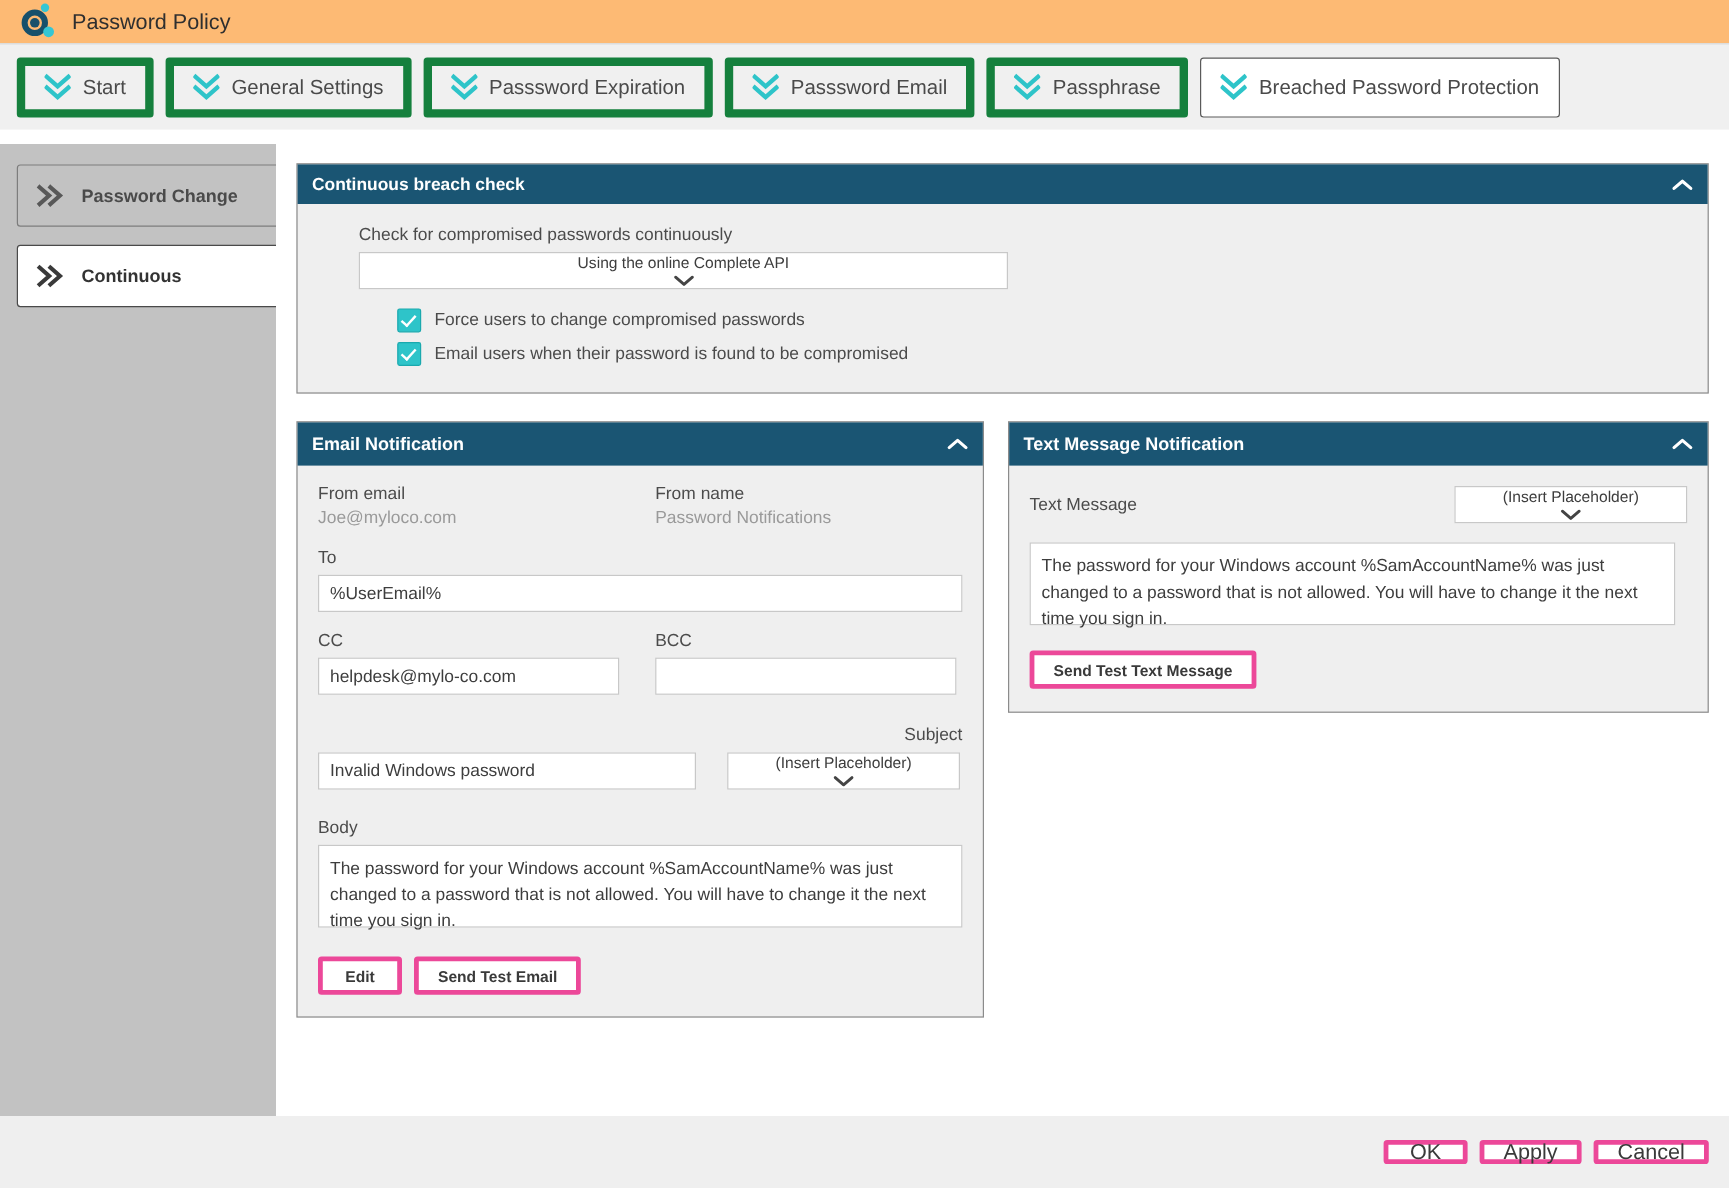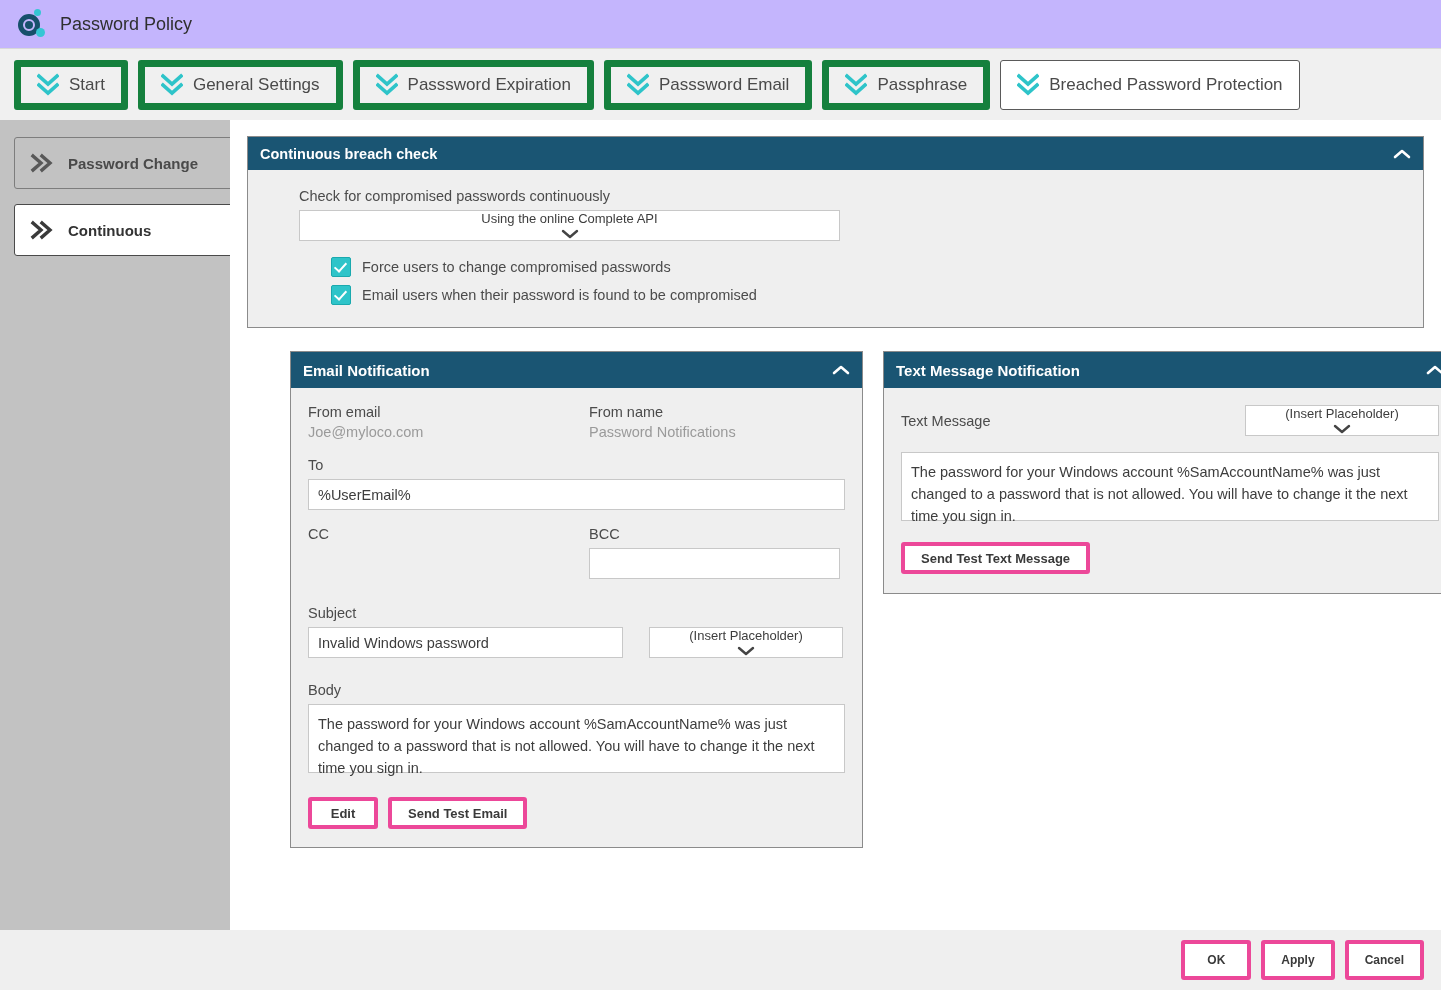--- a/index.html
+++ b/index.html
@@ -12,22 +12,22 @@
     background: #ffffff;
     font-family: "Liberation Sans", sans-serif;
     font-size: 14px;
     color: #3b3b3b;
     overflow: hidden;
     position: relative;
   }
 
   
   .titlebar {
-    height: 48px;
-    background: #c4b5fd;
+    height: 36px;
+    background: #fdba74;
     display: flex;
     align-items: center;
     padding-left: 14px;
     box-sizing: border-box;
   }
   .logo {
     width: 34px;
     height: 34px;
     position: relative;
     flex: 0 0 auto;
@@ -293,26 +293,26 @@
     background: #efefef;
     display: flex;
     align-items: center;
     justify-content: flex-end;
     gap: 10px;
     padding-right: 17px;
     box-sizing: border-box;
   }
   .footer .btn {
     min-width: 70px;
-    height: 40px;
-    font-weight: 700;
-    font-size: 12px;
-  }
-
-  .row2 { display: flex; gap: 0; margin-left: 43px; }
+    height: 20px;
+    font-weight: 400;
+    font-size: 18px;
+  }
+
+  .row2 { display: flex; gap: 0; }
   .col-left { width: 281px; }
   .col-right { width: 256px; }
 </style>
 </head>
 <body>
 
 <div class="titlebar">
   <div class="logo">
     <div class="ring"></div>
     <div class="core"></div>
@@ -439,30 +439,33 @@
           </div>
 
           <div class="field-label" style="margin-top:17px;">To</div>
           <div class="input" style="width:537px;">
             <span>%UserEmail%</span>
           </div>
 
           <div style="display:flex; margin-top:16px;">
             <div class="col-left">
               <div class="field-label">CC</div>
+              <div class="input" style="width:251px;">
+                <span>helpdesk@mylo-co.com</span>
+              </div>
             </div>
             <div class="col-right">
               <div class="field-label">BCC</div>
               <div class="input" style="width:251px;">
                 <span></span>
               </div>
             </div>
           </div>
 
-          <div class="field-label" style="margin-top:26px;">Subject</div>
+          <div class="field-label" style="margin-top:26px;text-align:right;">Subject</div>
           <div style="display:flex; gap:26px;">
             <div class="input" style="width:315px;">
               <span>Invalid Windows password</span>
             </div>
             <div class="select" style="width:194px;">
               <span>(Insert Placeholder)</span>
               <svg width="18" height="12" viewBox="0 0 18 12">
                 <path d="M2 3 L9 9 L16 3" fill="none" stroke="#444" stroke-width="2.4" stroke-linecap="round" stroke-linejoin="round"></path>
               </svg>
             </div>

